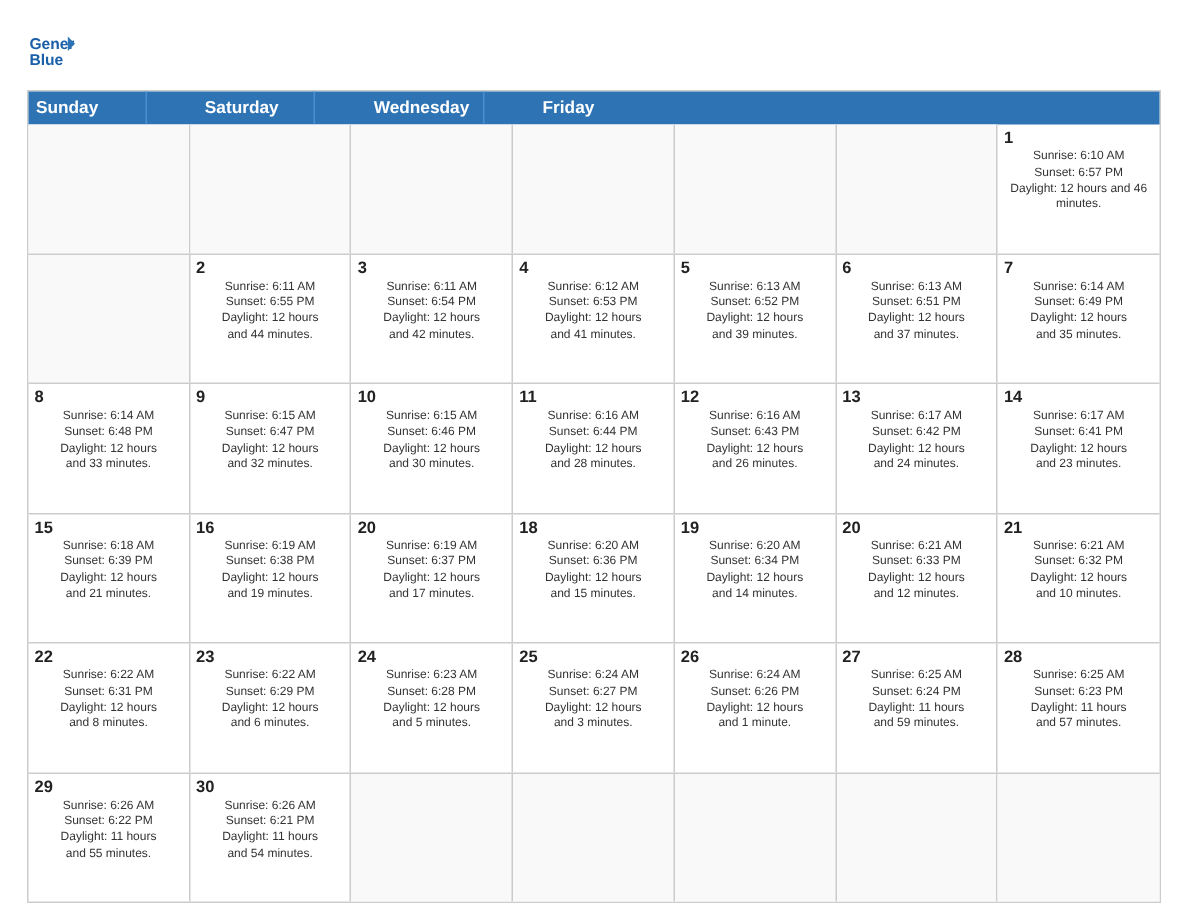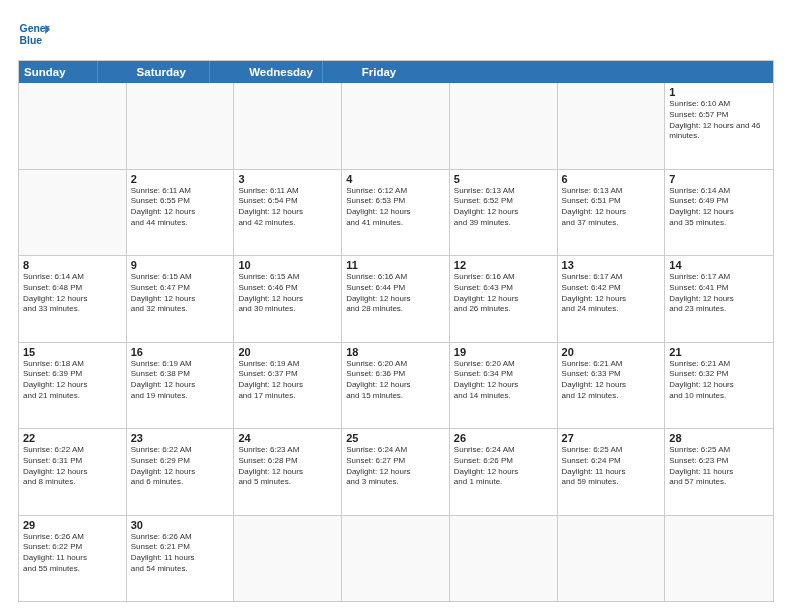--- a/index.html
+++ b/index.html
@@ -93,20 +93,21 @@
       font-size: 11px;
       font-weight: bold;
       color: #222;
       display: block;
       margin-bottom: 1px;
     }
     .cell-text {
       font-size: 8px;
       line-height: 1.35;
       color: #333;
+      text-align: center;
     }
   </style>
 </head>
 <body>
 
 <div class="page">
   <div class="header">
     <div class="logo">
       <svg class="logo-icon" viewBox="0 0 40 40">
         <text x="2" y="18" font-size="13" font-weight="bold" fill="#1a5fa8" font-family="Arial">General</text>

